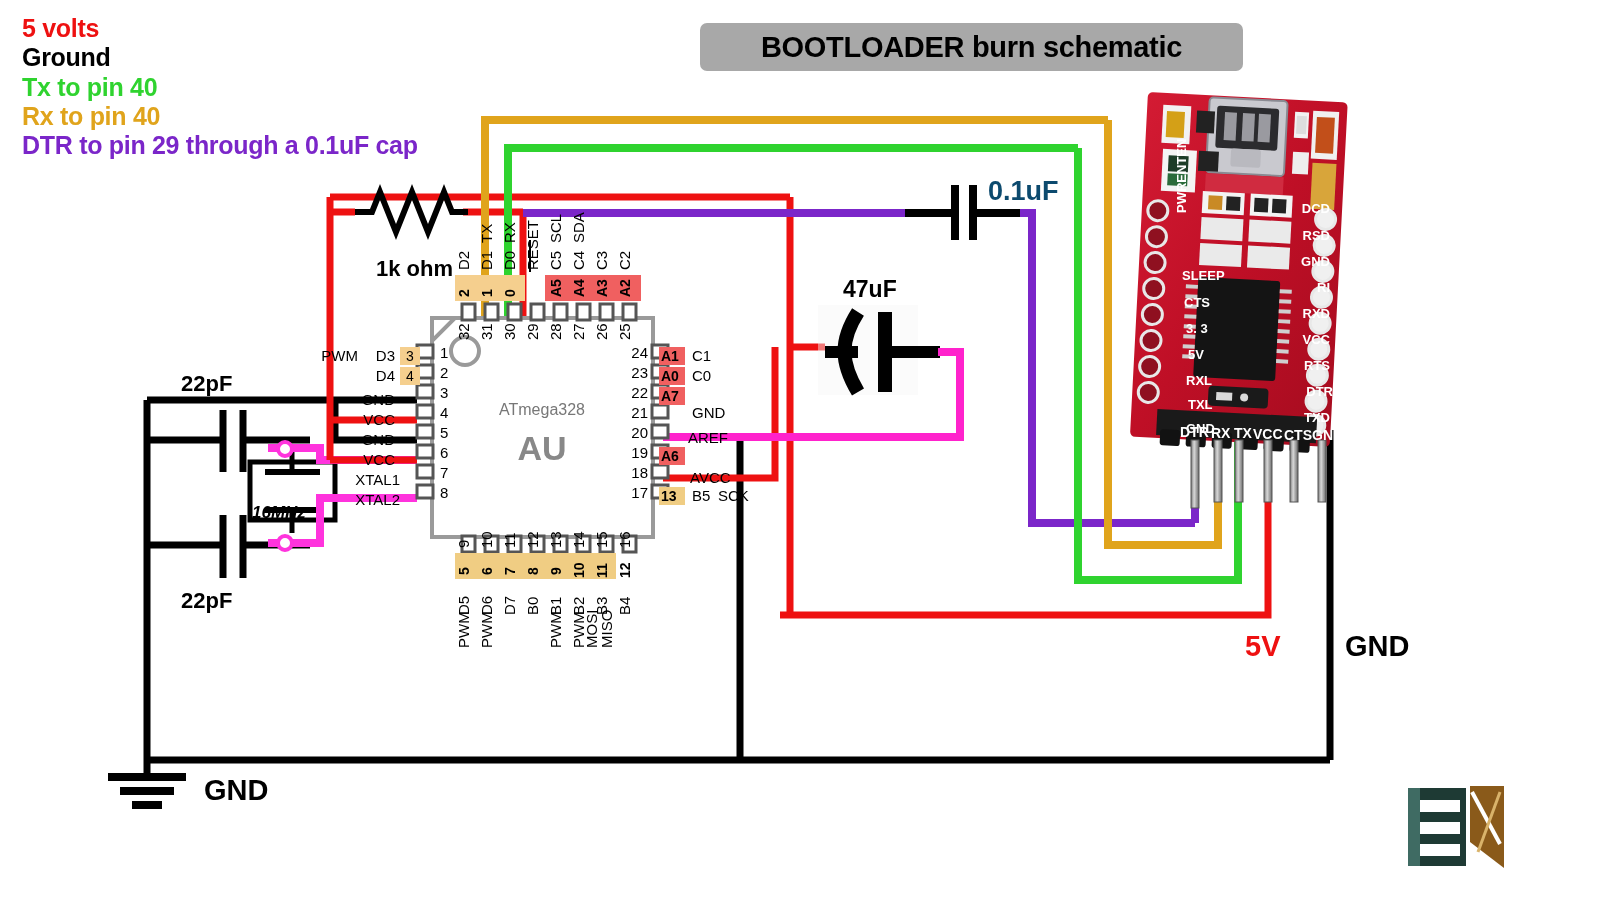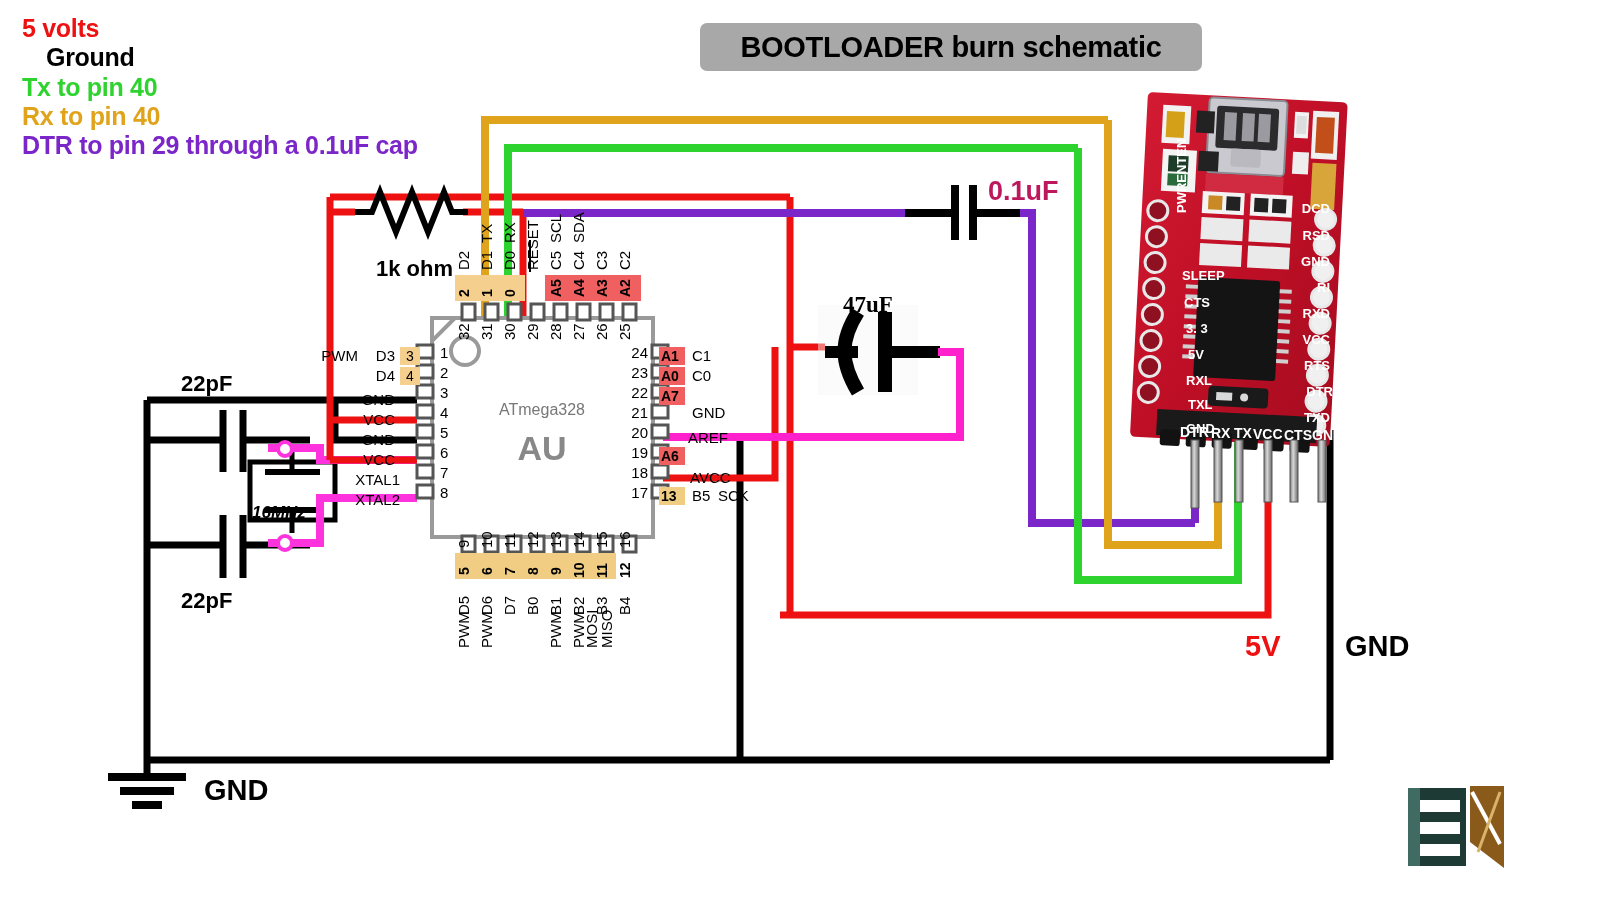--- a/index.html
+++ b/index.html
@@ -2,33 +2,33 @@
 <html><head>
 <meta charset="utf-8">
 <style>
   html,body{margin:0;padding:0;background:#fff;}
   body{width:1600px;height:900px;position:relative;overflow:hidden;
        font-family:"Liberation Sans", sans-serif;}
   #stage{position:absolute;inset:0;width:1600px;height:900px;border-radius:23px;}
   svg{position:absolute;left:0;top:0;}
   .legend{position:absolute;left:22px;top:14px;font-weight:bold;font-size:25px;line-height:1.17;letter-spacing:-0.3px;}
   .legend div{white-space:nowrap;}
-  .title{position:absolute;left:700px;top:23px;width:502px;height:48px;background:#a8a8a8;
+  .title{position:absolute;left:700px;top:23px;width:543px;height:48px;background:#a8a8a8;
          border-radius:7px;color:#000;font-weight:bold;font-size:29px;display:flex;
          align-items:center;justify-content:center;letter-spacing:-0.3px;}
   .lbl{position:absolute;font-weight:bold;color:#000;white-space:nowrap;}
 </style>
 </head>
 <body>
 
 <div id="stage">
 
   <div class="legend">
     <div style="color: rgb(238, 17, 17);"><span>5 volts</span></div>
-    <div style="color: rgb(0, 0, 0); margin-left: 24px;"><span>Ground</span></div>
+    <div style="color: rgb(0, 0, 0);"><span>Ground</span></div>
     <div style="color: rgb(47, 211, 47);"><span>Tx to pin 40</span></div>
     <div style="color: rgb(224, 164, 28);"><span>Rx to pin 40</span></div>
     <div style="color: rgb(123, 38, 201);"><span>DTR to pin 29 through a 0.1uF cap</span></div>
   </div>
 
   <div class="title">BOOTLOADER burn schematic</div>
 
   <svg width="1600" height="900">
     <defs>
       <linearGradient id="boardGrad" x1="0" y1="0" x2="1" y2="1">
@@ -499,19 +499,19 @@
       <path d="M70,4 L104,4 L104,86 L70,60 Z" fill="#8a5a1a"></path>
       <path d="M72,10 L100,62" stroke="#fff" stroke-width="4" fill="none"></path>
       <path d="M100,10 L78,70" stroke="#d9b36a" stroke-width="3" fill="none"></path>
     </g>
   </svg>
 
   <div class="lbl" style="left:376px;top:256px;font-size:22px;">1k ohm</div>
   <div class="lbl" style="left:181px;top:371px;font-size:22px;">22pF</div>
   <div class="lbl" style="left:181px;top:588px;font-size:22px;">22pF</div>
   <div class="lbl" style="left:252px;top:503px;font-size:17px;font-style:italic;">16MHz</div>
-  <div class="lbl" style="left:843px;top:292px;font-size:23px;font-family:Liberation Serif, serif;">47uF</div>
-  <div class="lbl" style="left:988px;top:176px;font-size:27px;color:#be185d;">0.1uF</div>
+  <div class="lbl" style="left:843px;top:276px;font-size:23px;">47uF</div>
+  <div class="lbl" style="left:988px;top:176px;font-size:27px;color:#0c4a6e;">0.1uF</div>
   <div class="lbl" style="left:204px;top:774px;font-size:29px;">GND</div>
   <div class="lbl" style="left:1245px;top:630px;font-size:29px;color:#ee1111;">5V</div>
   <div class="lbl" style="left:1345px;top:630px;font-size:29px;">GND</div>
 
 </div>
 
 </body></html>

